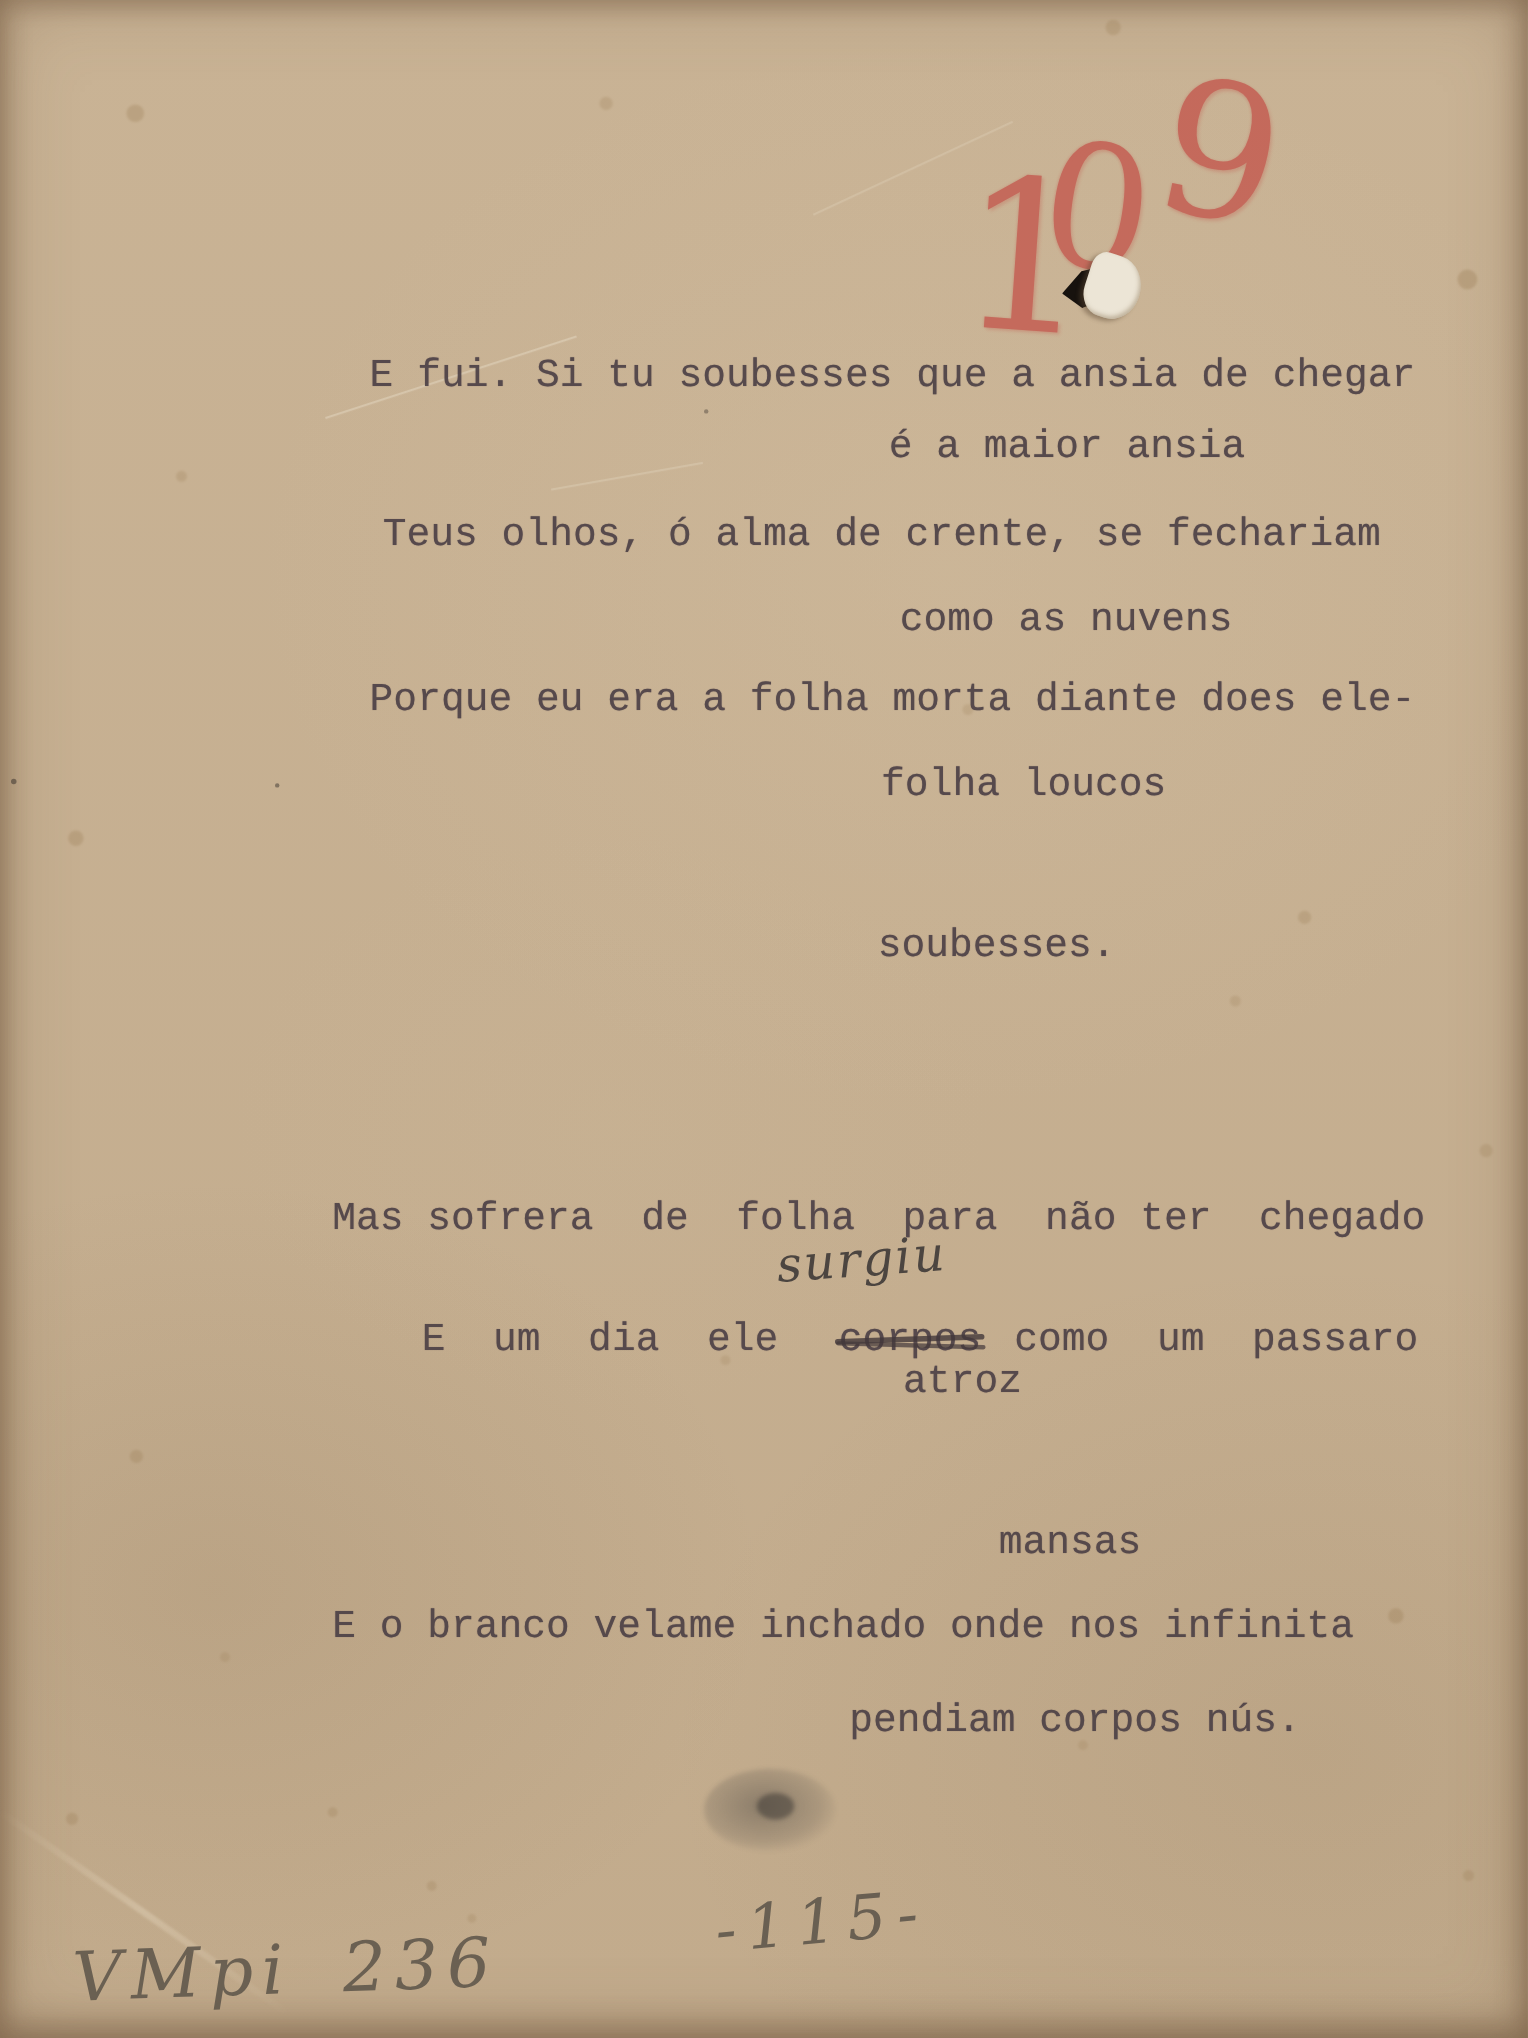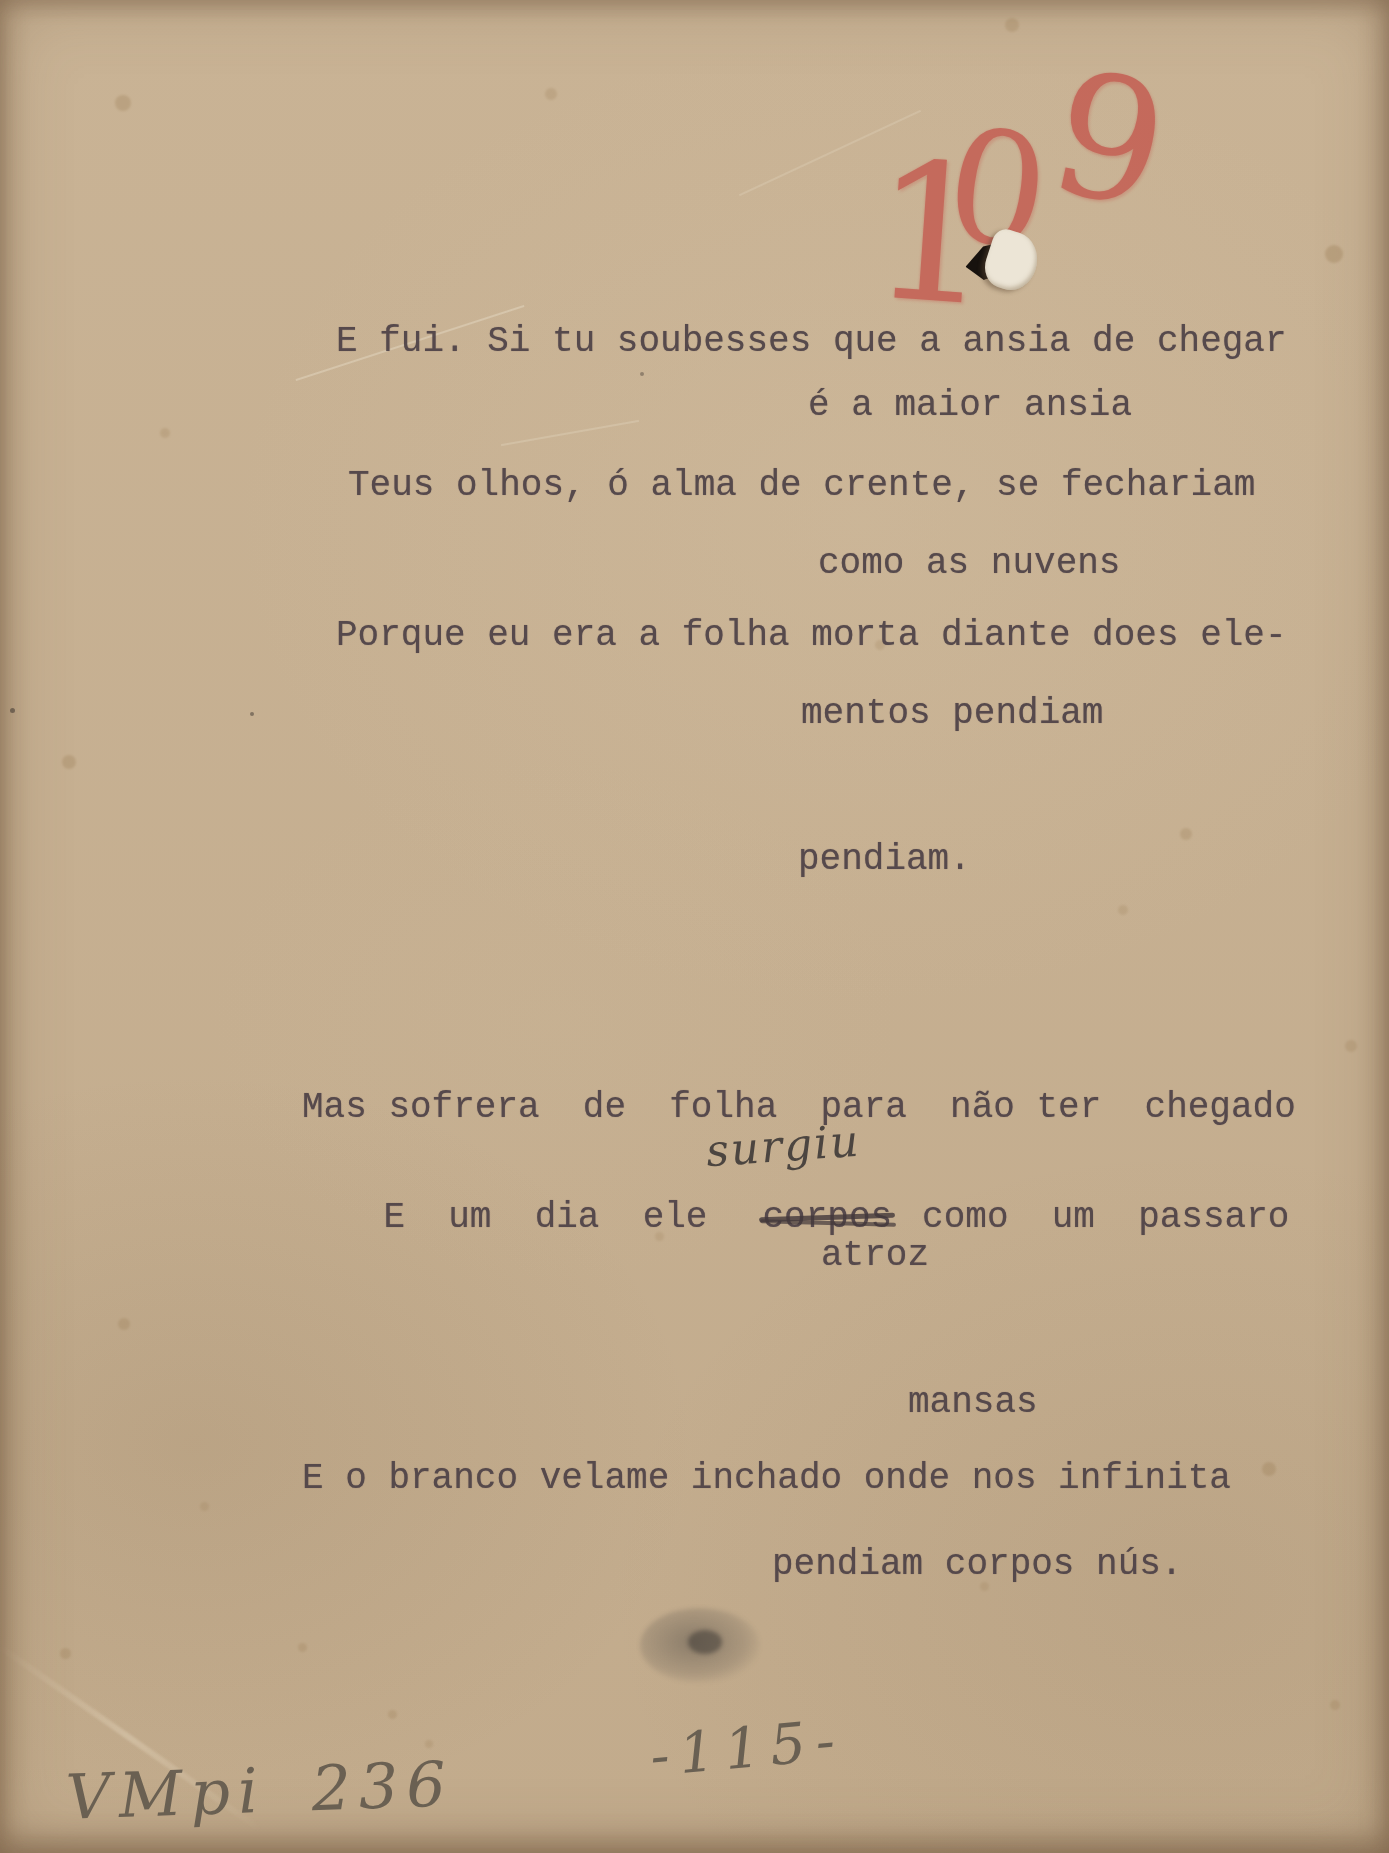--- a/index.html
+++ b/index.html
@@ -134,22 +134,22 @@
   </div>
 
   <div class="hole-dark"></div>
   <div class="hole-flap"></div>
 
   <div class="tline" style="left:336px;top:324px;">E fui. Si tu soubesses que a ansia de chegar</div>
   <div class="tline" style="left:808px;top:388px;">é a maior ansia</div>
   <div class="tline" style="left:348px;top:468px;font-family:Liberation Mono, monospace;">Teus olhos, ó alma de crente, se fechariam</div>
   <div class="tline" style="left:818px;top:546px;">como as nuvens</div>
   <div class="tline" style="left:336px;top:618px;">Porque eu era a folha morta diante does ele-</div>
-  <div class="tline" style="left:801px;top:696px;">mentos pendiam</div>
-  <div class="tline" style="left:798px;top:842px;">pendiam.</div>
+  <div class="tline" style="left:801px;top:696px;">folha loucos</div>
+  <div class="tline" style="left:798px;top:842px;">soubesses.</div>
 
   <div class="tline" style="left:302px;top:1090px;">Mas sofrera  de  folha  para  não ter  chegado</div>
   <div class="tline" style="left:297px;top:1164px;">
     <span>E  um  dia  ele</span><span class="struck">corpos</span><span>como  um  passaro</span>
   </div>
   <div class="handwriting correction">surgiu</div>
   <div class="tline" style="left:821px;top:1238px;">atroz</div>
   <div class="tline" style="left:908px;top:1385px;">mansas</div>
   <div class="tline" style="left:302px;top:1461px;">E o branco velame inchado onde nos infinita</div>
   <div class="tline" style="left:772px;top:1547px;">pendiam corpos nús.</div>

